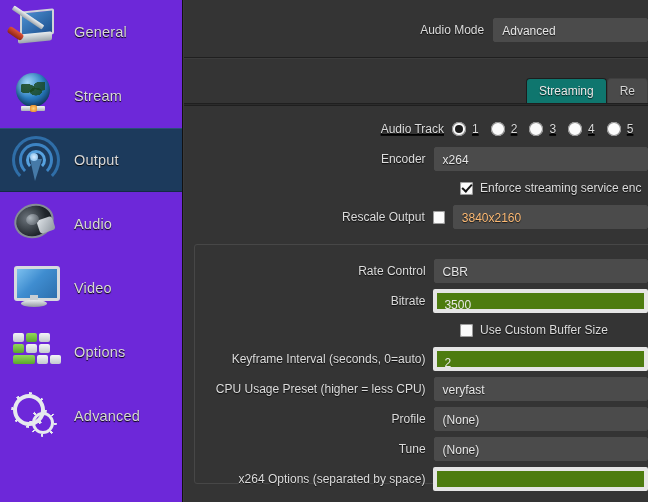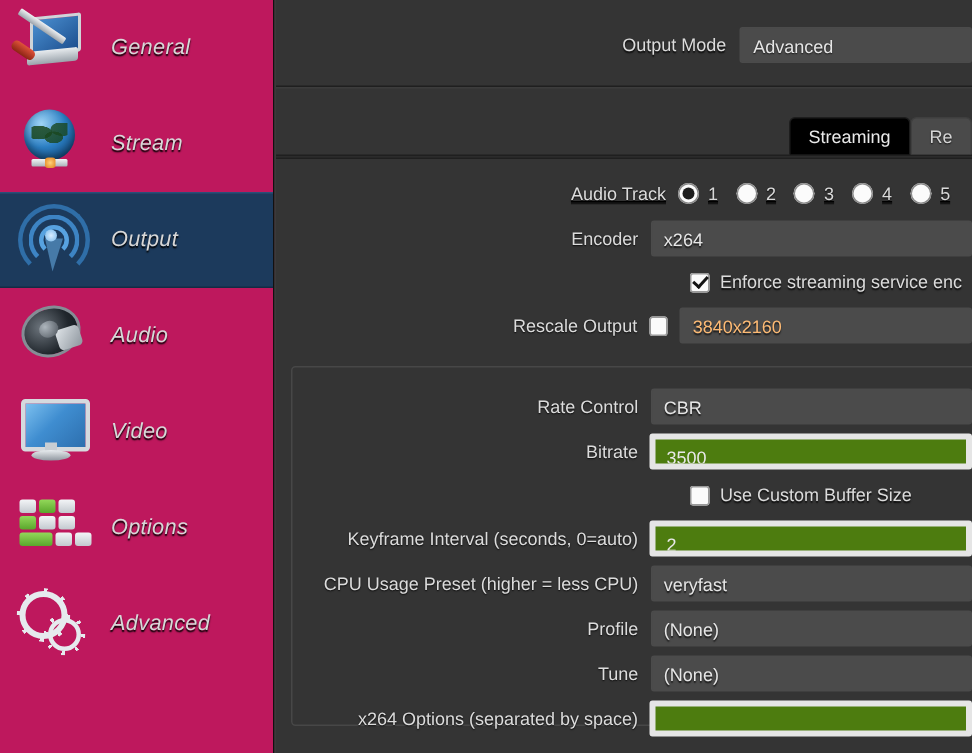--- a/index.html
+++ b/index.html
@@ -7,25 +7,24 @@
     width:648px;height:502px;overflow:hidden;
     background:#2b2b2b;
     font-family:"Liberation Sans","DejaVu Sans",sans-serif;
     -webkit-font-smoothing:antialiased;
   }
   .app{position:relative;width:648px;height:502px;display:flex;overflow:hidden;}
 
   
   .sidebar{
     width:183px;min-width:183px;height:502px;
-    background:#be185d;
+    background:#6d28d9;
     border-right:1px solid #111;
     position:relative;
     box-sizing:border-box;
-    font-style:italic;
   }
   .nav-item{
     position:relative;
     height:64px;
     display:flex;align-items:center;
     padding-left:8px;
     box-sizing:border-box;
   }
   .nav-item.selected{
     background:linear-gradient(to bottom,#1c3a5c,#1a3css);
@@ -234,21 +233,21 @@
   
   .tabs{position:absolute;right:0;bottom:0;display:flex;align-items:flex-end;}
   .tab{
     height:25px;line-height:25px;
     padding:0 12px;
     font-size:12px;
     border-radius:4px 4px 0 0;
     text-shadow:0 1px 1px rgba(0,0,0,.75);
     box-sizing:border-box;
   }
-  .tab.active{background:#000000;color:#e9e9e9;border:1px solid #1d1d1d;border-bottom:none;}
+  .tab.active{background:#0f766e;color:#e9e9e9;border:1px solid #1d1d1d;border-bottom:none;}
   .tab.inactive{background:#4a4a4a;color:#d5d5d5;border:1px solid #3f3f3f;border-bottom:none;}
 
   
   .radios{display:flex;align-items:center;}
   .radio-wrap{display:flex;align-items:center;margin-right:12px;}
   .radio{
     width:14px;height:14px;border-radius:50%;
     background:#fbfbfb;
     box-shadow:inset 0 0 0 1px #8a8a8a;
     position:relative;margin-right:6px;
@@ -372,21 +371,21 @@
       </span>
       <span class="nav-label">Advanced</span>
     </div>
 
   </div>
 
   <div class="content">
 
     <div class="band band-top">
       <div class="outmode-row">
-        <div class="outmode-lbl">Output Mode</div>
+        <div class="outmode-lbl">Audio Mode</div>
         <div class="combo outmode-combo">Advanced</div>
       </div>
     </div>
 
     <div class="band band-tabs">
       <div class="tabs">
         <div class="tab active">Streaming</div>
         <div class="tab inactive">Re</div>
       </div>
     </div>

